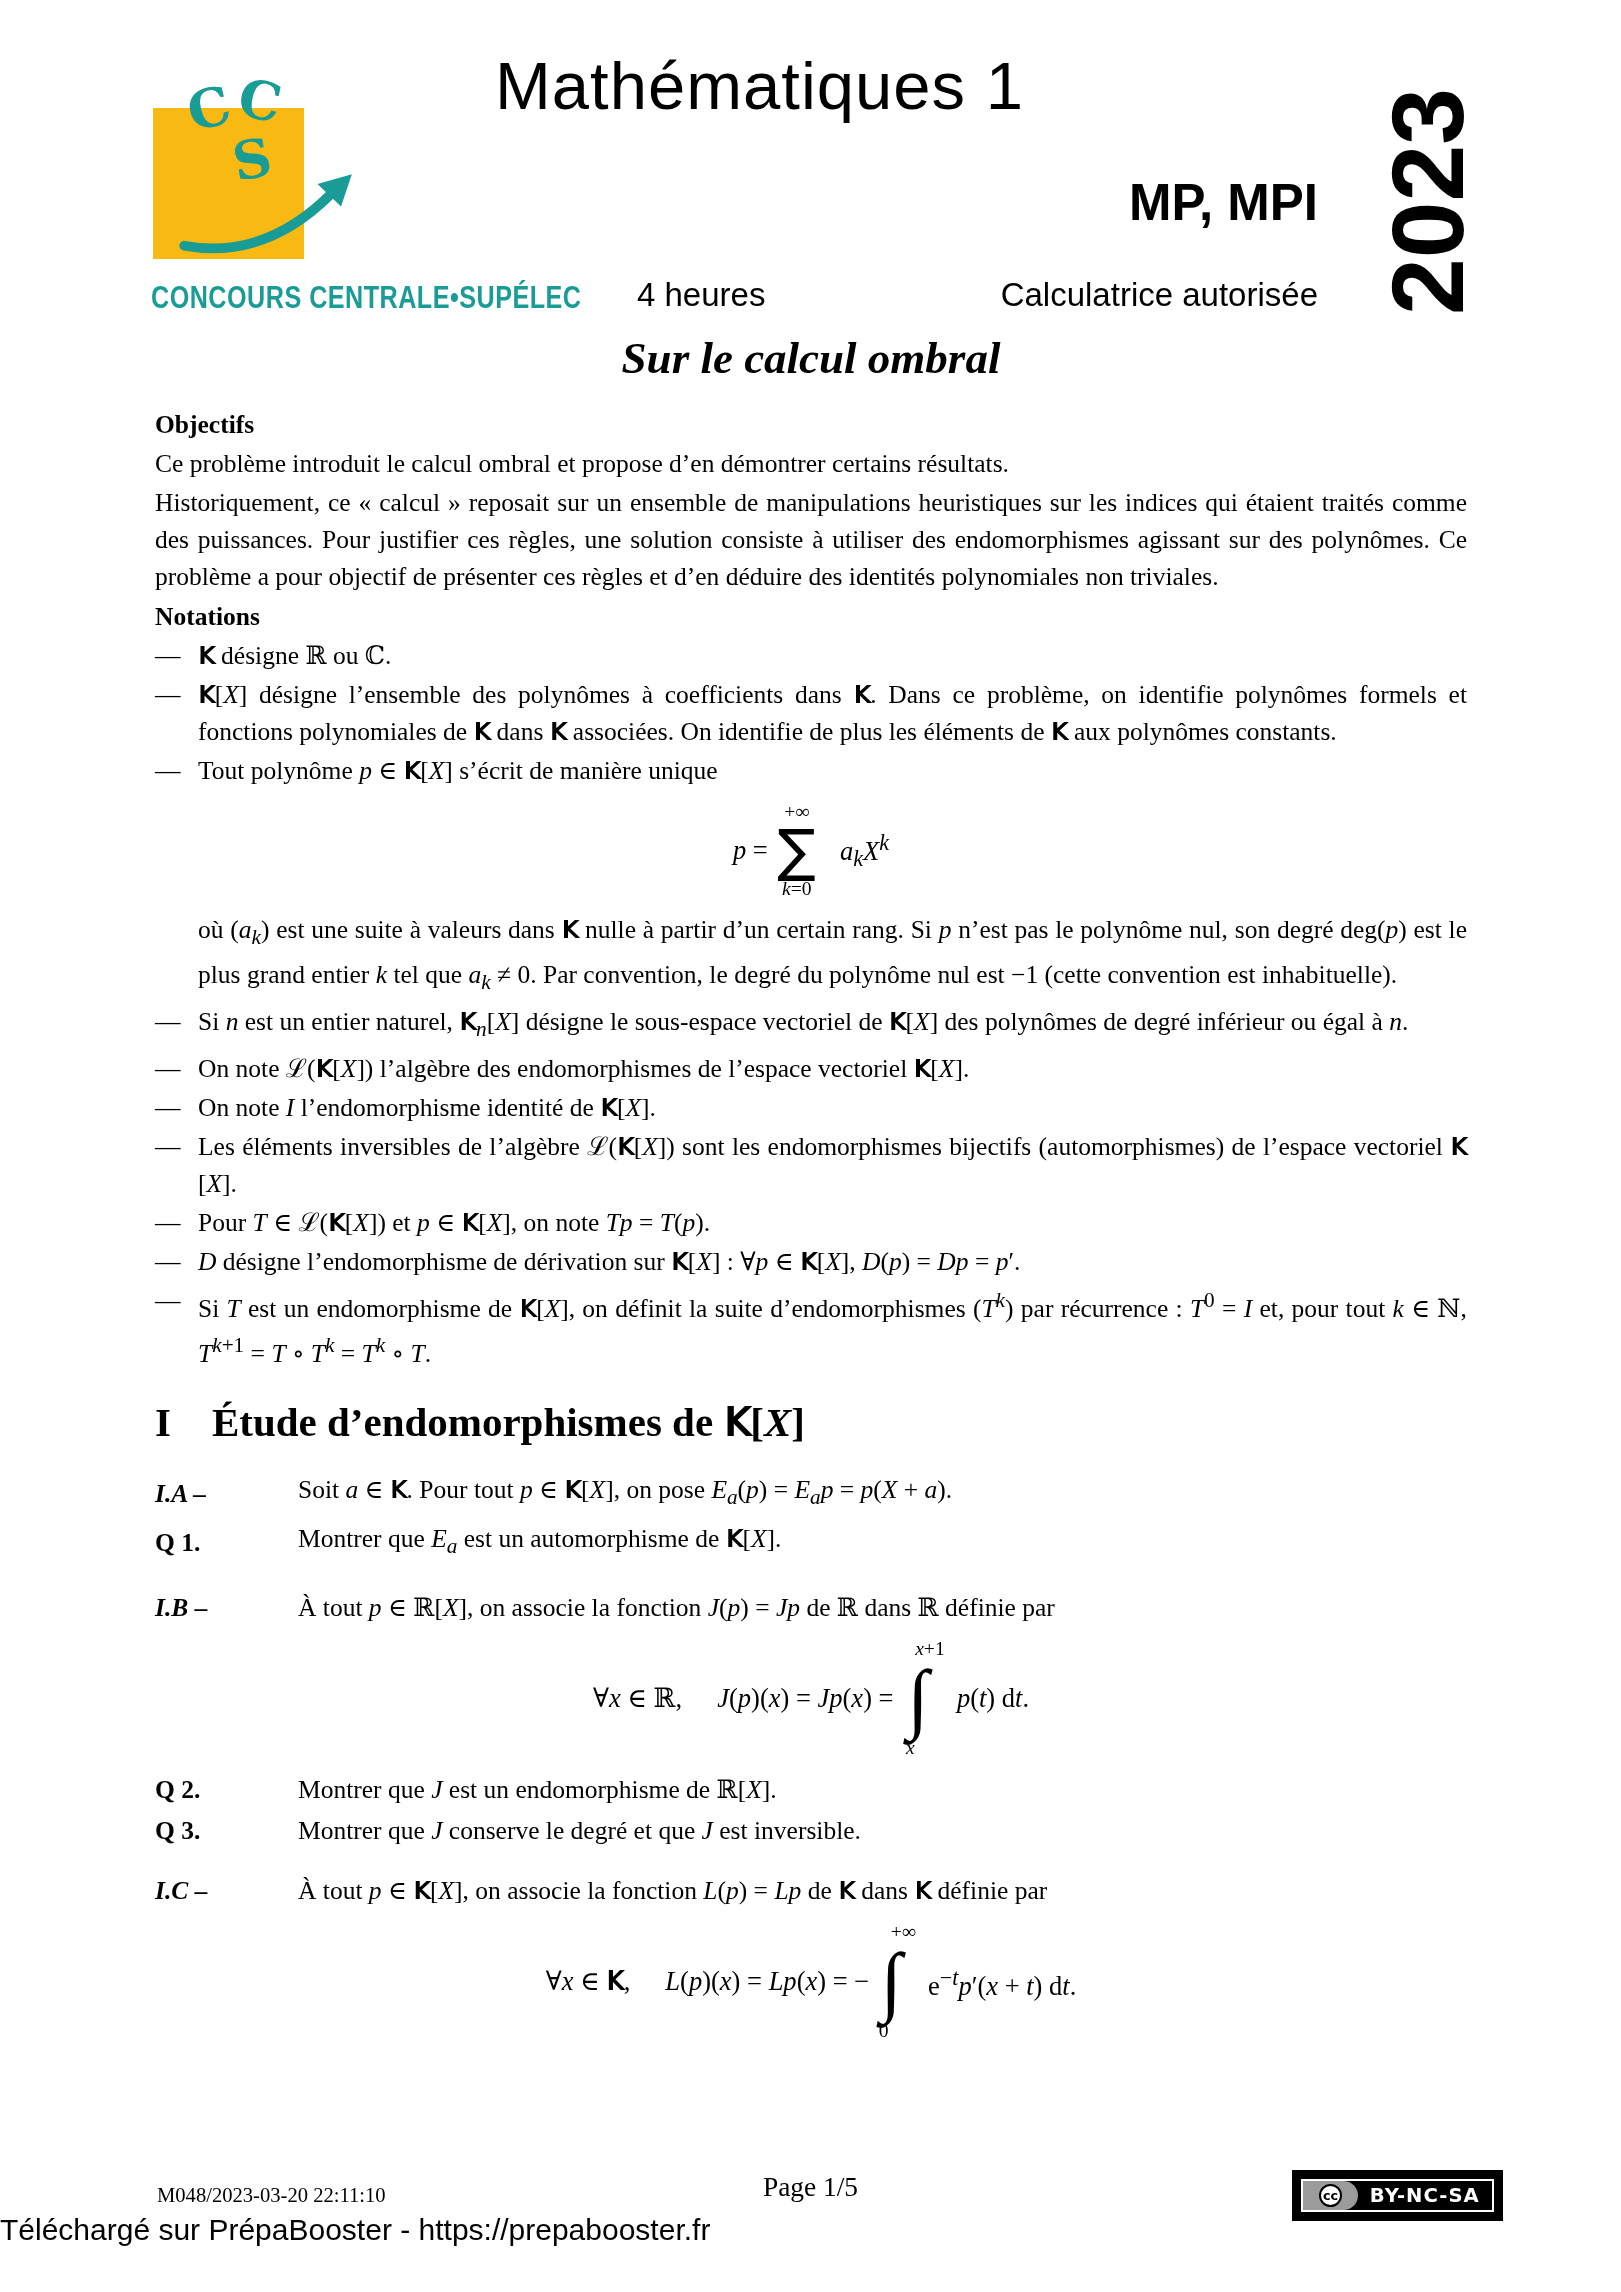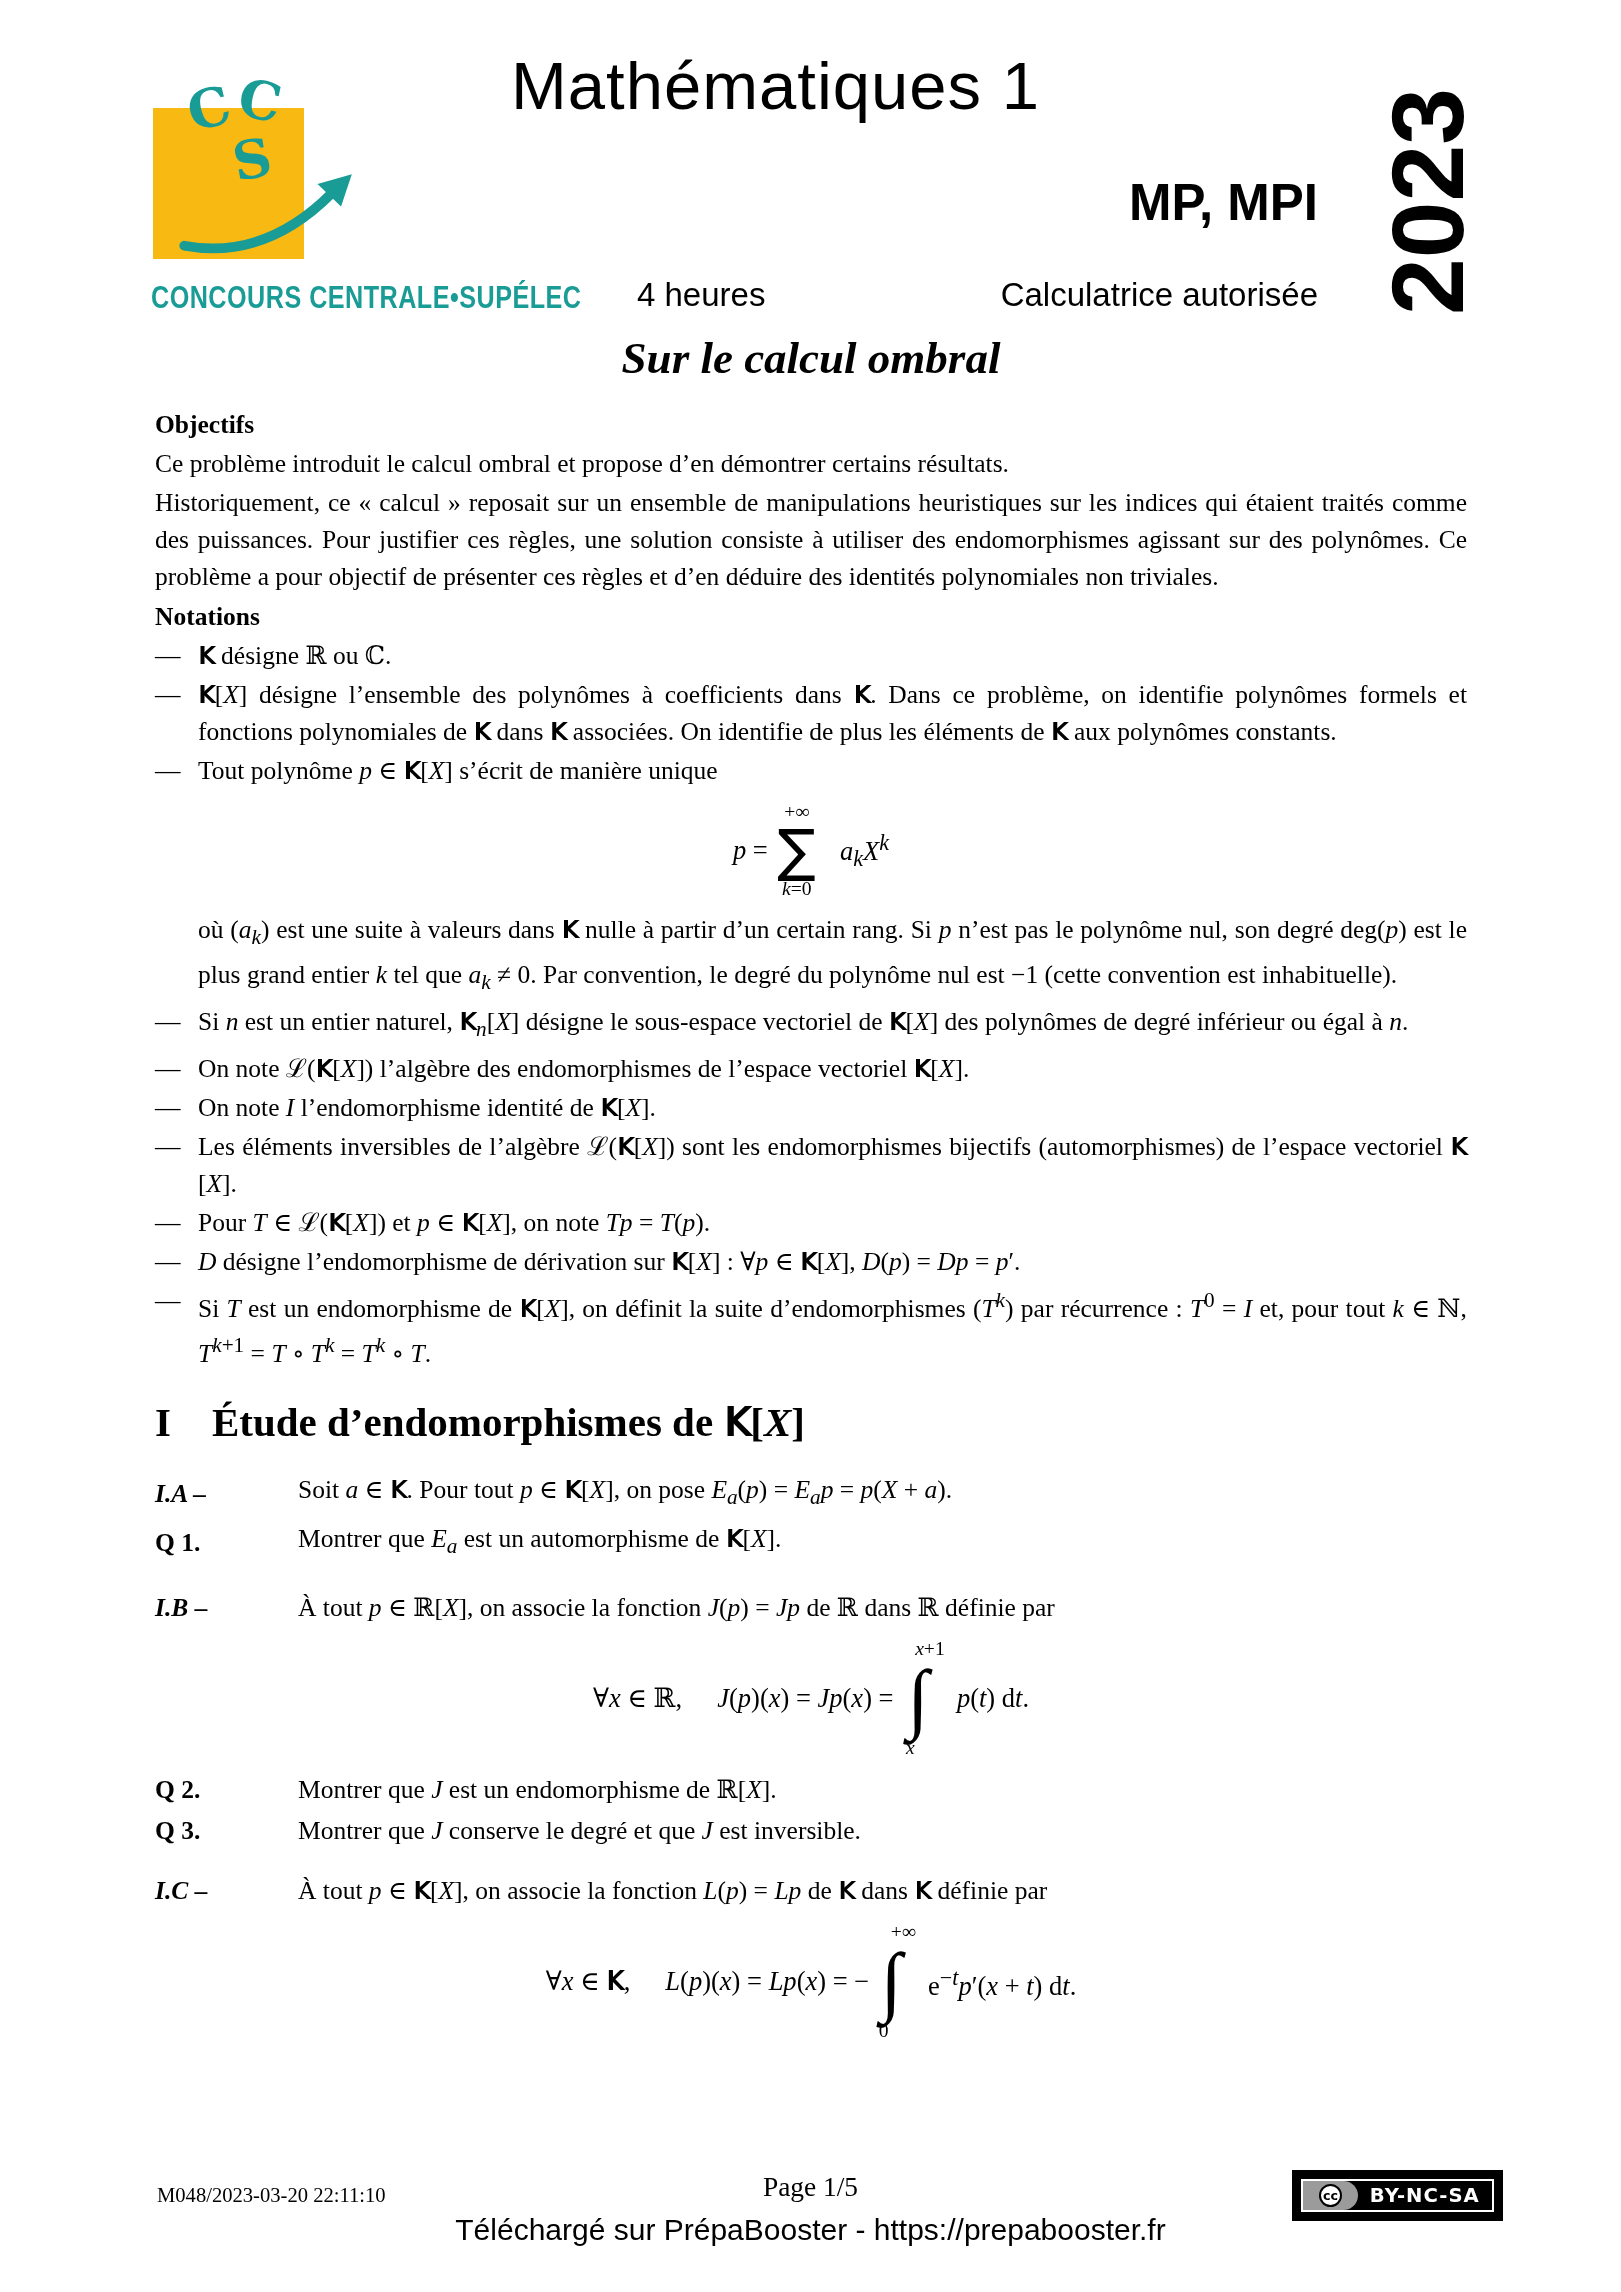--- a/index.html
+++ b/index.html
@@ -14,21 +14,21 @@
   .lc1{left:41px;top:-3.9px;transform:rotate(-14deg);}
   .lc2{left:92px;top:-11.8px;transform:rotate(12deg);}
   .lcS{left:86px;top:47px;transform:rotate(-10deg);}
   .larrow{position:absolute;left:0;top:0;}
   .ltxt{position:absolute;left:3.9px;top:194px;color:#1A9C96;white-space:nowrap;
         font-family:"Liberation Sans",sans-serif;font-weight:700;font-size:26.5px;
         letter-spacing:0.5px;transform:scale(.95,1.18);transform-origin:top left;}
 
   
   .m-title{position:absolute;left:495px;top:47px;font-family:"Liberation Sans",sans-serif;
-           font-size:67px;font-weight:400;letter-spacing:1px;margin-left:16px;}
+           font-size:67px;font-weight:400;letter-spacing:1px;}
   .m-track{position:absolute;right:303px;top:173px;font-family:"Liberation Sans",sans-serif;
            font-size:51px;font-weight:700;}
   .m-duration{position:absolute;left:637px;top:276px;font-family:Liberation Sans, sans-serif;font-size:33px;}
   .m-calc{position:absolute;right:303px;top:276px;font-family:"Liberation Sans",sans-serif;font-size:33px;}
   .m-year{position:absolute;left:1296px;top:145px;width:265px;height:113px;line-height:113px;
           text-align:center;font-family:"Liberation Sans",sans-serif;font-weight:700;
           font-size:102px;transform:rotate(-90deg);}
 
   
   .content{position:absolute;left:155px;top:333px;width:1312px;font-size:25.5px;line-height:37px;}
@@ -72,21 +72,21 @@
   .f-page{position:absolute;left:0;top:2172px;width:1621px;text-align:center;font-size:27.4px;}
   .ccbadge{position:absolute;left:1292px;top:2170px;background:#000;padding:9px;}
   .ccinner{border:2px solid #fff;background:#000;display:flex;align-items:center;height:29px;}
   .ccleft{background:#9b9b9b;height:29px;width:55px;border-top-right-radius:14.7px;
           border-bottom-right-radius:14.7px;display:flex;align-items:center;justify-content:center;}
   .cccirc{width:19.6px;height:19.6px;border-radius:50%;background:#fff;border:2.9px solid #000;
           color:#000;font-family:"DejaVu Sans",sans-serif;font-weight:700;font-size:12.7px;
           line-height:19.6px;text-align:center;}
   .cctext{color:#fff;font-family:"DejaVu Sans",sans-serif;font-weight:700;font-size:19.6px;
           padding:0 11.8px;letter-spacing:1px;}
-  .f-dl{position:absolute;left:0;top:2213px;width:1621px;text-align:center;
+  .f-dl{position:absolute;left:0;top:2213px;width:1621px;
         font-family:"Liberation Sans",sans-serif;font-size:30px;}
 </style>
 </head>
 <body>
 
 <div class="page">
 
   <div class="logo">
     <div class="lsq"></div>
     <span class="lc lc1">C</span>

